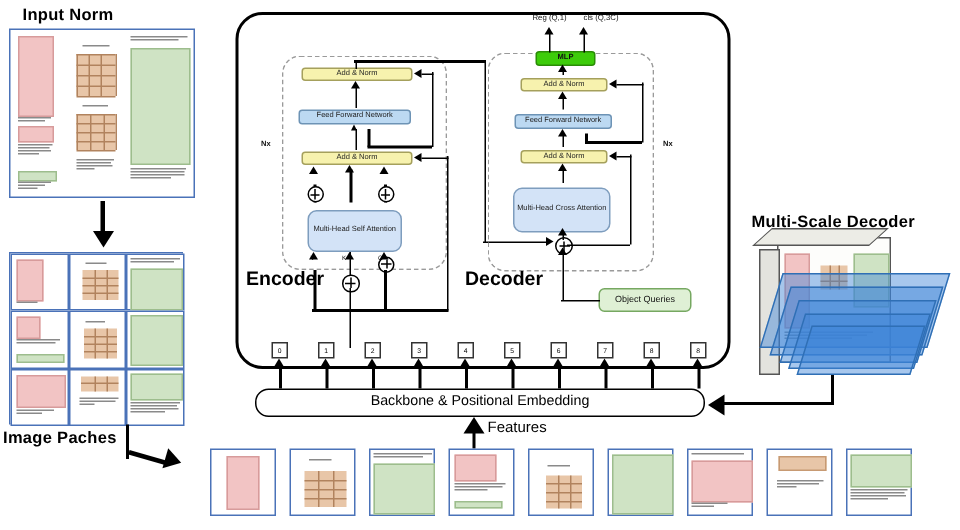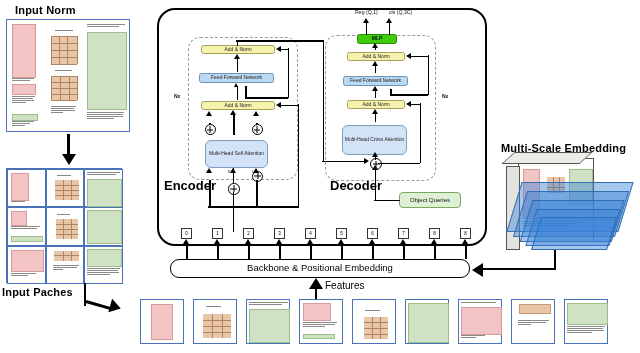--- a/index.html
+++ b/index.html
@@ -224,21 +224,21 @@
     <div class="txtblock greenblk" style="left:2px;top:2px;width:33px;height:16px;"></div>
     <div class="txtblock" style="left:2px;top:21px;width:33px;height:12px;">
       <div class="ln" style="width:98%"></div>
         <div class="ln" style="width:92%"></div>
       <div class="ln" style="width:95%"></div>
         <div class="ln" style="width:70%"></div>
       </div>
   </div>
 </div>
 
-<div class="abs hdr-label" style="left:2px;top:286px;">Input Paches</div>
+<div class="abs hdr-label" style="left:2px;top:286px;">Image Paches</div>
 
 <div class="abs vline" style="left:84px;top:283px;width:2.4px;height:23px;"></div>
 <div class="abs" style="left:86px;top:300px;width:26px;height:2.6px;background:#000;transform:rotate(16deg);transform-origin:left center;"></div>
 <div class="abs arr-rt-big" style="left:110px;top:300px;transform:rotate(16deg);"></div>
 
 <div class="abs" id="main-panel" style="left:157px;top:8px;width:330px;height:238px;"></div>
 
 <div class="abs dashbox" style="left:188px;top:37px;width:110px;height:143px;"></div>
 <div class="abs big-label" style="left:164px;top:178px;">Encoder</div>
 <div class="abs nx" style="left:174px;top:93px;">Nx</div>
@@ -293,21 +293,21 @@
 <div class="abs hline" style="left:245px;top:97px;width:43px;"></div>
 <div class="abs vline" style="left:245px;top:86px;height:12px;"></div>
 
 <div class="abs vline" style="left:236.5px;top:40px;height:6px;"></div>
 <div class="abs hline" style="left:236px;top:40px;width:88px;"></div>
 <div class="abs vline" style="left:322.5px;top:40px;height:122px;"></div>
 <div class="abs hline" style="left:322px;top:160.5px;width:44px;"></div>
 <div class="abs arr-rt" style="left:364px;top:158px;"></div>
 
 <div class="abs dashbox" style="left:325px;top:35px;width:111px;height:146px;"></div>
-<div class="abs big-label" style="left:310px;top:178px;margin-left:20px;">Decoder</div>
+<div class="abs big-label" style="left:310px;top:178px;">Decoder</div>
 <div class="abs nx" style="left:442px;top:93px;">Nx</div>
 
 <div class="abs nodebox n-attn" style="left:342px;top:125px;width:65px;height:30px;">Multi-Head Cross Attention</div>
 
 <div class="abs nodebox n-addnorm" style="left:347px;top:100px;width:58px;height:9px;">Add &amp; Norm</div>
 
 <div class="abs nodebox n-ffn" style="left:343px;top:76px;width:65px;height:10px;">Feed Forward Network</div>
 
 <div class="abs nodebox n-addnorm" style="left:347px;top:52px;width:58px;height:9px;">Add &amp; Norm</div>
 
@@ -384,21 +384,21 @@
 <div class="abs nodebox n-backbone" style="left:170px;top:259px;width:300px;height:19px;">Backbone &amp; Positional Embedding</div>
 
 <div class="abs vline" style="left:315px;top:288px;width:2.4px;height:14px;"></div>
 <div class="abs arr-up-big" style="left:309px;top:278px;"></div>
 <div class="abs" style="left:325px;top:280px;font-size:10px;">Features</div>
 
 <div class="abs hline" style="left:482px;top:268px;width:74px;height:2.4px;"></div>
 <div class="abs arr-rt-big" style="left:472px;top:263px;transform:rotate(180deg);"></div>
 <div class="abs vline" style="left:554px;top:250px;width:2.4px;height:20px;"></div>
 
-<div class="abs hdr-label" style="left:501px;top:142px;">Multi-Scale Embedding</div>
+<div class="abs hdr-label" style="left:501px;top:142px;">Multi-Scale Decoder</div>
 
 <div class="abs" style="left:500px;top:158px;width:136px;height:92px;">
 
   <div class="msf-cube-face" style="left:18px;top:0px;width:74px;height:82px;background:#fdfdfb;">
     <div class="txtblock" style="left:6px;top:3px;width:62px;height:4px;">
       <div class="ln" style="width:45%"></div>
       </div>
     <div class="txtblock pinkblk" style="left:4px;top:10px;width:15px;height:48px;"></div>
     <div class="gridtab" style="left:28px;top:18px;width:18px;height:16px;">
       <i style="left:0;top:5px;width:100%;height:.4px"></i>

